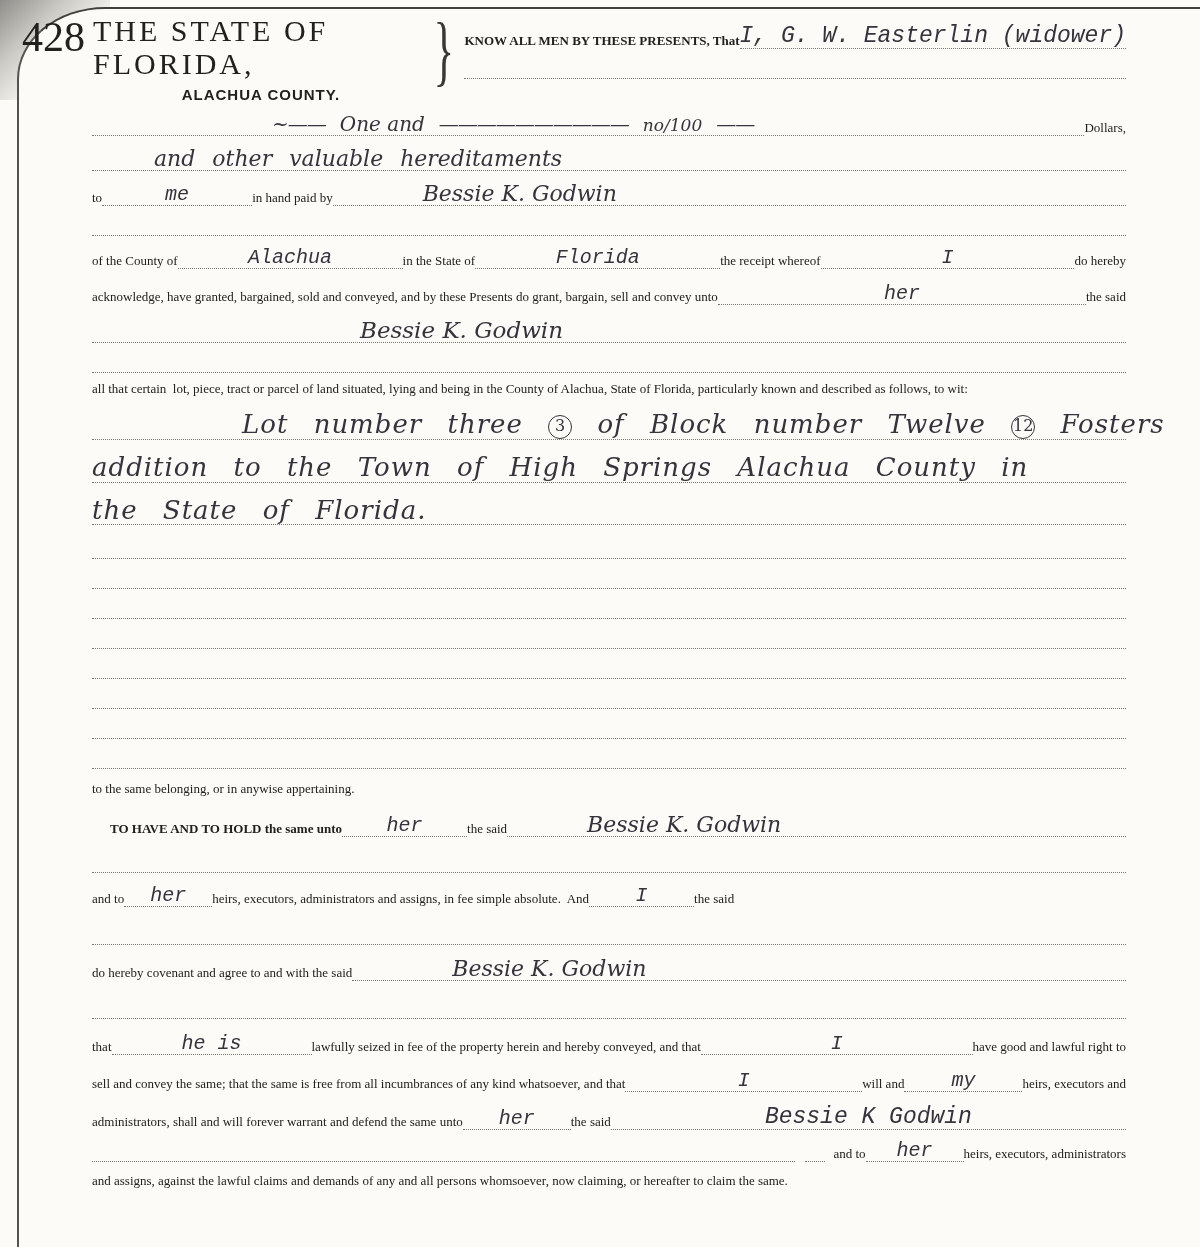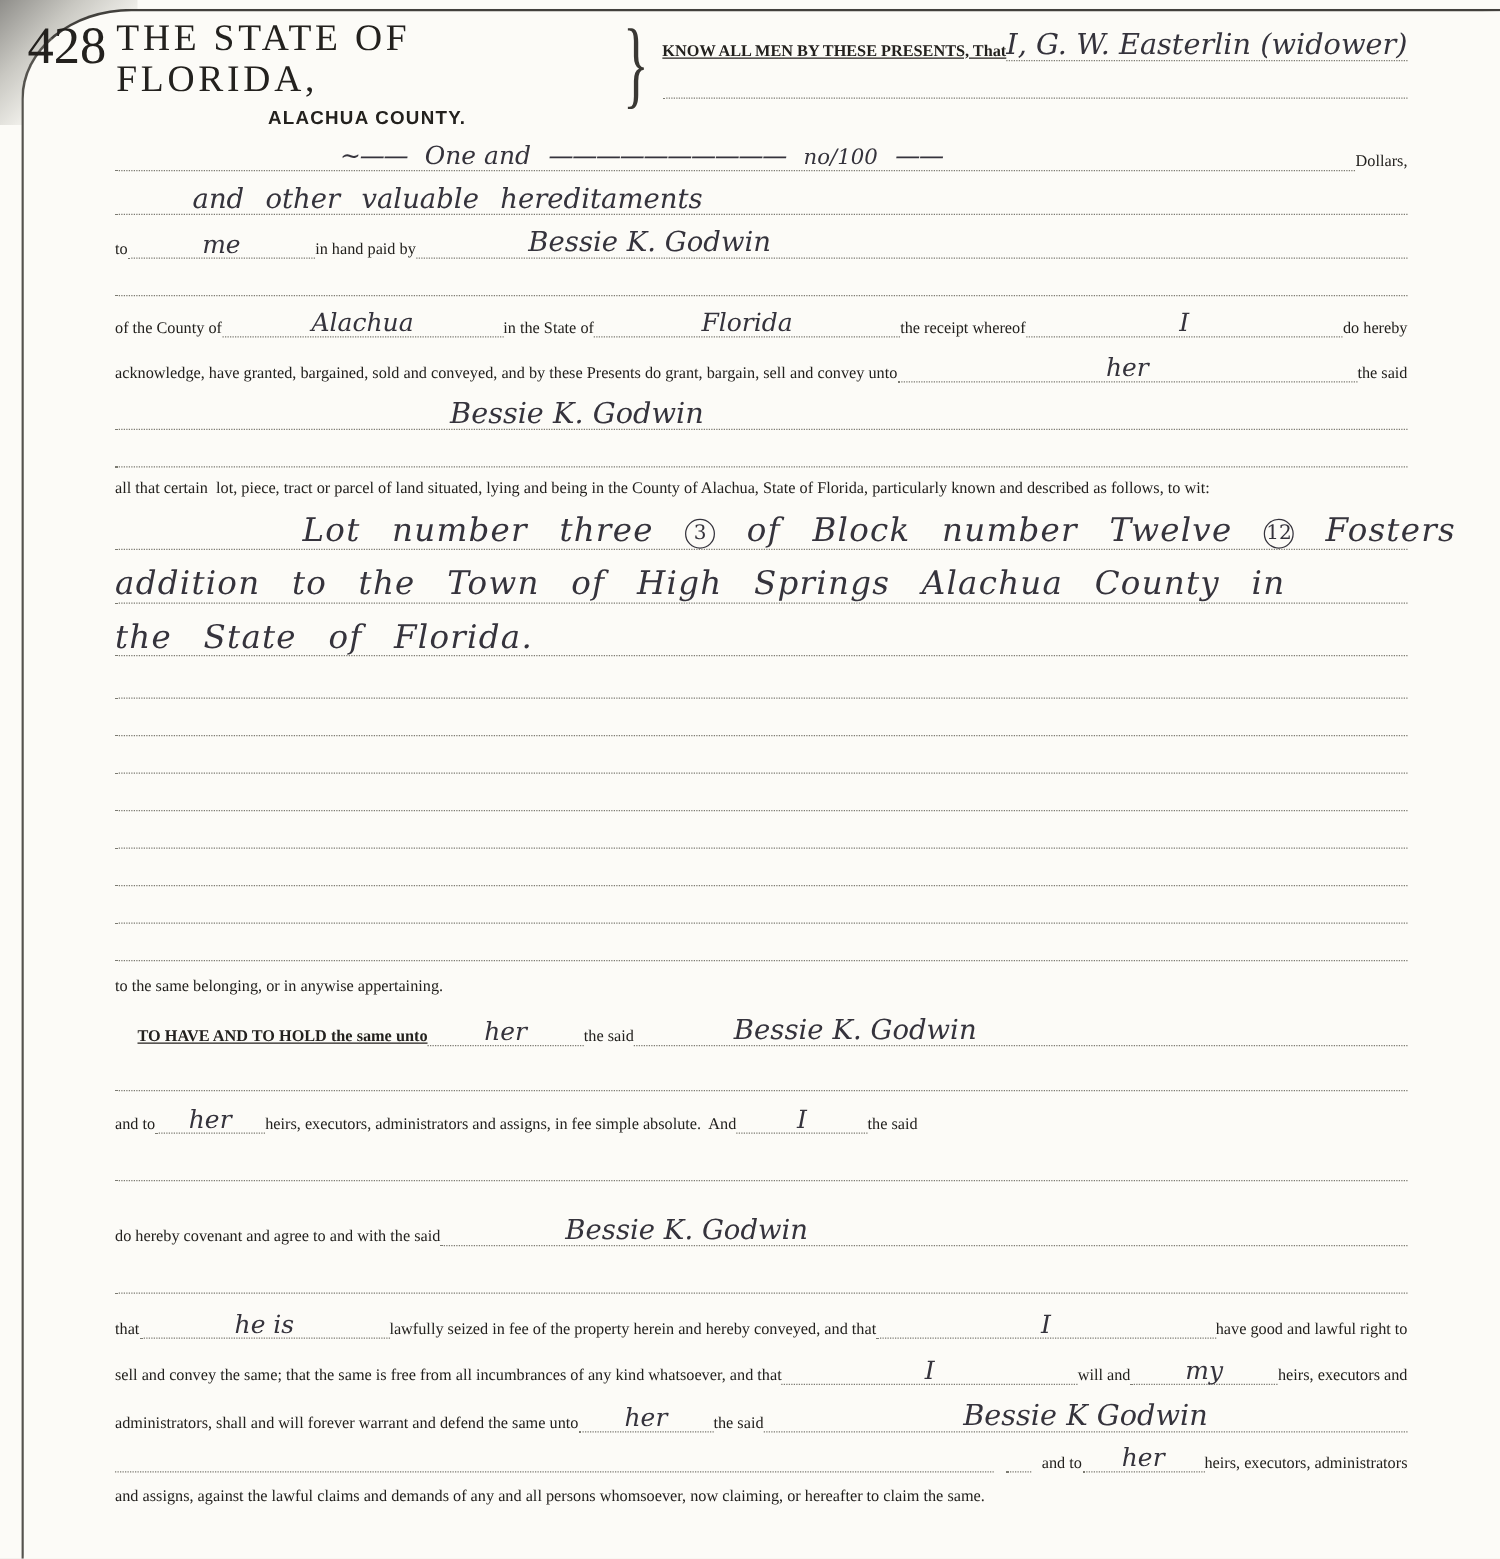--- a/index.html
+++ b/index.html
@@ -16,29 +16,29 @@
   .edge {
     position:absolute; top:7px; left:17px; right:-3px; bottom:-3px; z-index:1;
     background:#fcfbf7; border-top:2px solid #42403c; border-left:2px solid #55534e;
     border-top-left-radius:88px 72px;
   }
   .content { position:relative; z-index:2; padding:14px 74px 0 92px; }
 
   
   .row { display:flex; align-items:flex-end; margin-top:11px; min-height:22px; }
   .printed { font-size:13px; line-height:1.25; white-space:pre; color:#23211e; }
-  .bold { font-weight:bold;text-decoration:underline; }
+  .bold { font-weight:bold; }
   .fill { flex:1 1 auto; border-bottom:1px dotted #7b7a71; min-width:8px; }
   .ufix { border-bottom:1px dotted #7b7a71; flex:0 0 auto; text-align:center; }
   .hw {
     font-family:"DejaVu Serif", serif; font-style:italic; color:#35333c;
     font-size:20px; line-height:1.05; white-space:pre;
   }
   .hw-big { font-size:26px; word-spacing:16px; letter-spacing:1px; }
-  .entry { text-align:center; }
+  .entry { text-align:center;font-family:Liberation Mono, monospace; }
   .left-pad { text-align:left; }
   .blank-row { margin-top:8px; min-height:22px; }
   .circled {
     display:inline-block; font-style:normal; font-size:16px; line-height:20px;
     width:24px; height:24px; border:1.6px solid #35333c; border-radius:50%;
     text-align:center; vertical-align:2px; letter-spacing:0; word-spacing:0;
   }
   .dash { letter-spacing:-1px; }
 
   
@@ -195,21 +195,21 @@
       <span class="ufix hw entry" style="width:88px;">her</span>
       <span class="printed">heirs, executors, administrators and assigns, in fee simple absolute.  And</span>
       <span class="ufix hw entry" style="width:105px;">I</span>
       <span class="printed">the said</span>
     </div>
 
     <div class="row blank-row" style="margin-top:16px;">
         <span class="fill"></span>
       </div>
 
-    <div class="row" style="margin-top:28px;">
+    <div class="row" style="margin-top:12px;">
       <span class="printed">do hereby covenant and agree to and with the said</span>
       <span class="fill hw left-pad" style="padding-left:100px; font-size:22px;">Bessie K. Godwin</span>
     </div>
 
     <div class="row blank-row" style="margin-top:16px;">
         <span class="fill"></span>
       </div>
 
     <div class="row" style="margin-top:14px;">
       <span class="printed">that</span>

